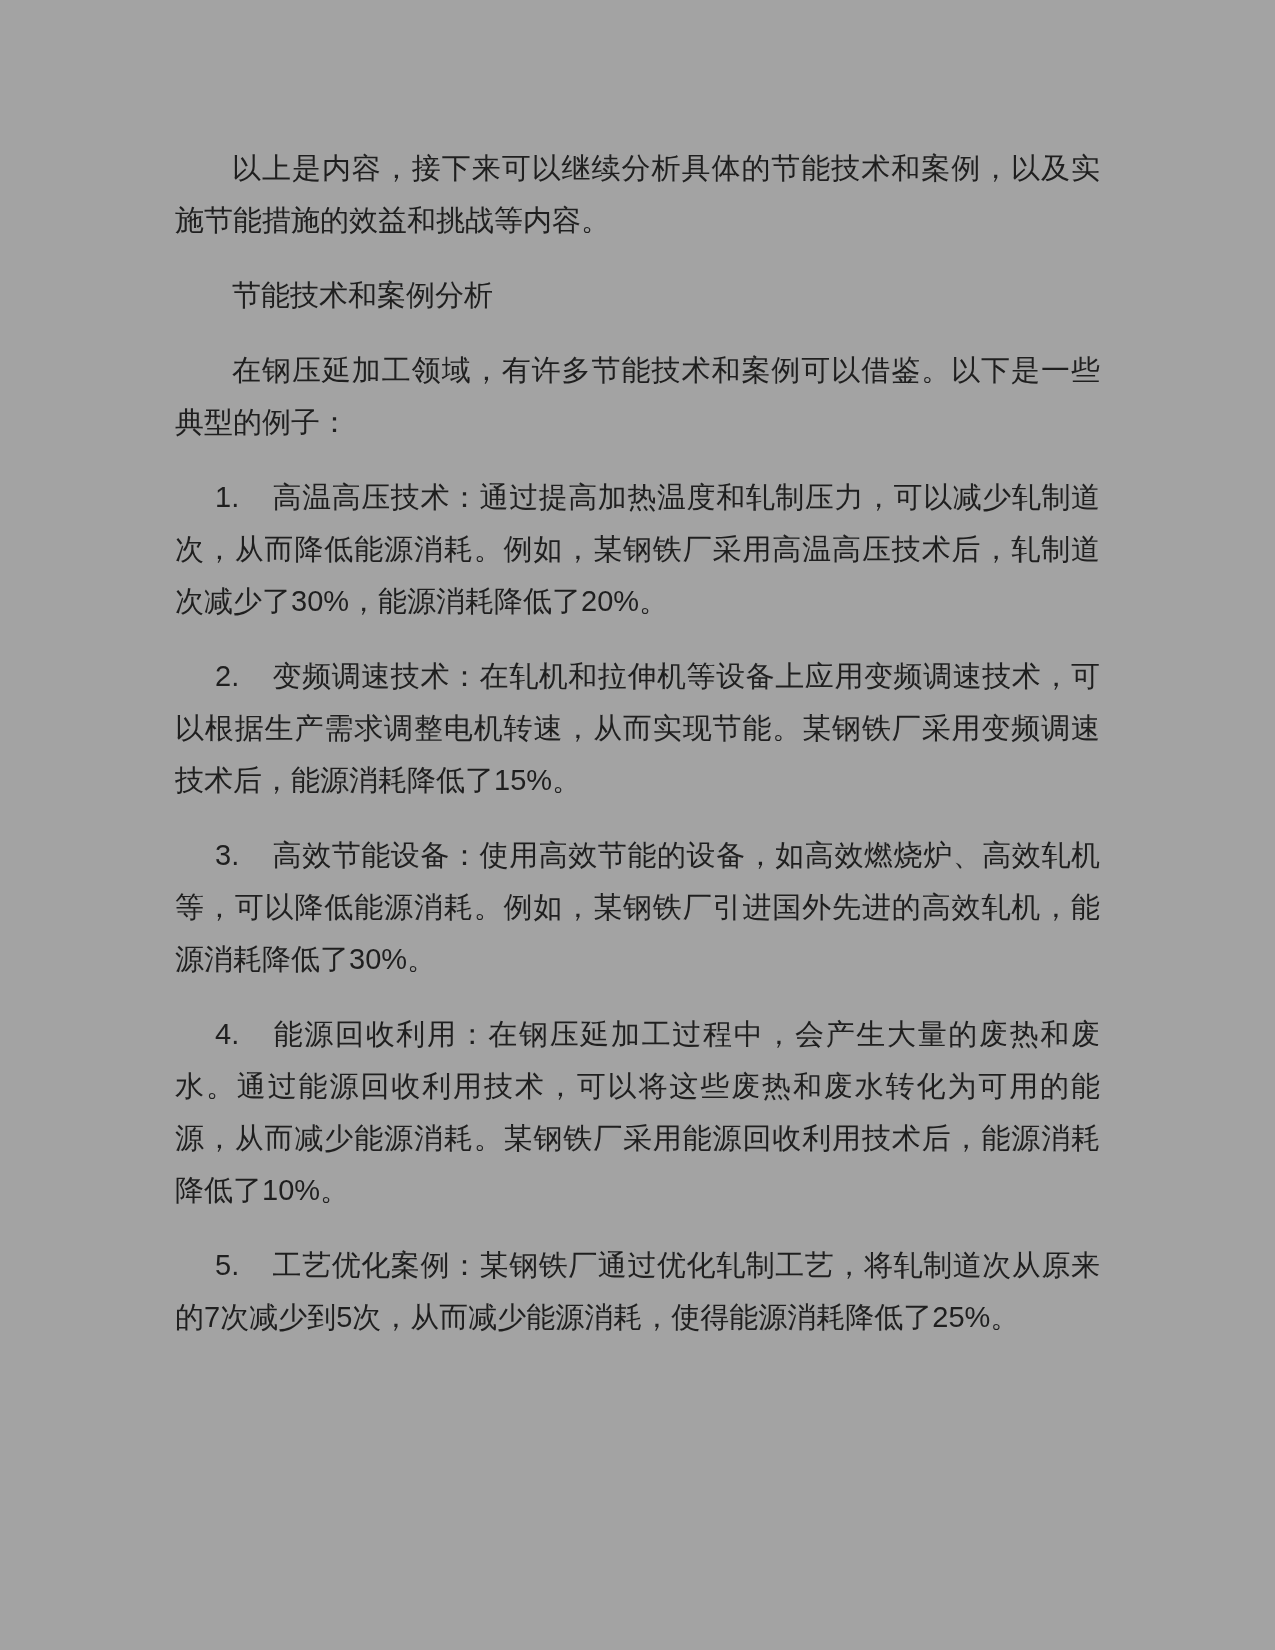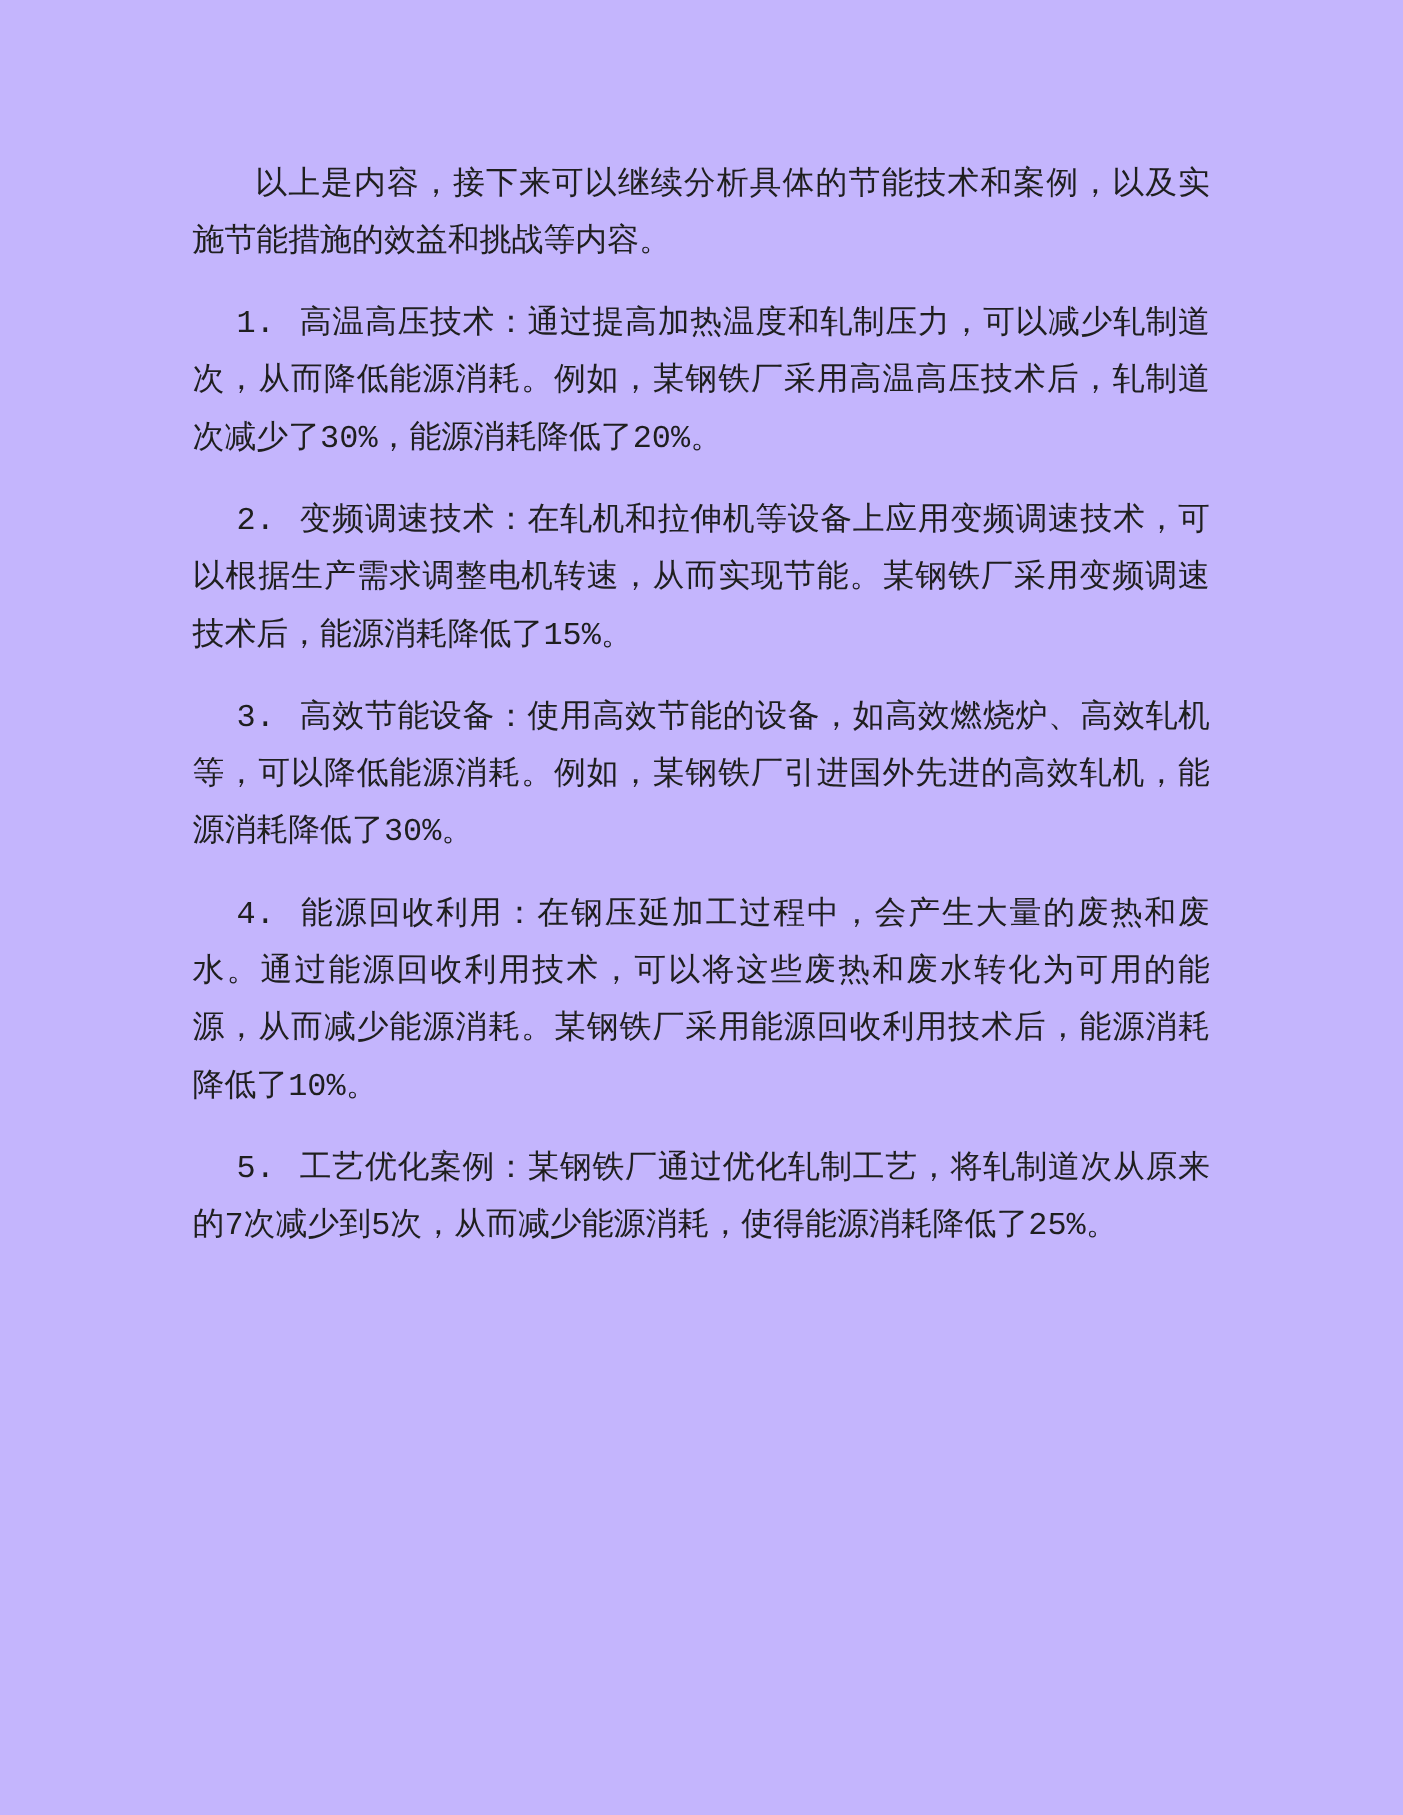--- a/index.html
+++ b/index.html
@@ -4,24 +4,24 @@
   <style>
     html, body {
       margin: 0;
       padding: 0;
       background: #ffffff;
     }
     .page {
       position: relative;
       width: 1275px;
       height: 1650px;
-      background: #c4b5fd;
+      background: #a3a3a3;
       box-sizing: border-box;
       padding: 142px 175px 0 175px;
-      font-family: Liberation Mono, monospace;
+      font-family: Liberation Sans, sans-serif;
       font-size: 29px;
       line-height: 52px;
       color: #1f1f1f;
       overflow: hidden;
     }
     .page p {
       margin: 0 0 23px 0;
       text-align: justify;
       word-break: break-all;
     }
@@ -38,21 +38,23 @@
       text-indent: 0;
     }
   </style>
 </head>
 <body>
 
 <div class="page">
 
   <p class="body-para">以上是内容，接下来可以继续分析具体的节能技术和案例，以及实施节能措施的效益和挑战等内容。</p>
 
+  <p class="body-para">节能技术和案例分析</p>
 
+  <p class="body-para">在钢压延加工领域，有许多节能技术和案例可以借鉴。以下是一些典型的例子：</p>
 
   <p class="list-para"><span class="list-num">1.</span><span>高温高压技术：通过提高加热温度和轧制压力，可以减少轧制道次，从而降低能源消耗。例如，某钢铁厂采用高温高压技术后，轧制道次减少了30%，能源消耗降低了20%。</span></p>
 
   <p class="list-para"><span class="list-num">2.</span><span>变频调速技术：在轧机和拉伸机等设备上应用变频调速技术，可以根据生产需求调整电机转速，从而实现节能。某钢铁厂采用变频调速技术后，能源消耗降低了15%。</span></p>
 
   <p class="list-para"><span class="list-num">3.</span><span>高效节能设备：使用高效节能的设备，如高效燃烧炉、高效轧机等，可以降低能源消耗。例如，某钢铁厂引进国外先进的高效轧机，能源消耗降低了30%。</span></p>
 
   <p class="list-para"><span class="list-num">4.</span><span>能源回收利用：在钢压延加工过程中，会产生大量的废热和废水。通过能源回收利用技术，可以将这些废热和废水转化为可用的能源，从而减少能源消耗。某钢铁厂采用能源回收利用技术后，能源消耗降低了10%。</span></p>
 
   <p class="list-para"><span class="list-num">5.</span><span>工艺优化案例：某钢铁厂通过优化轧制工艺，将轧制道次从原来的7次减少到5次，从而减少能源消耗，使得能源消耗降低了25%。</span></p>

